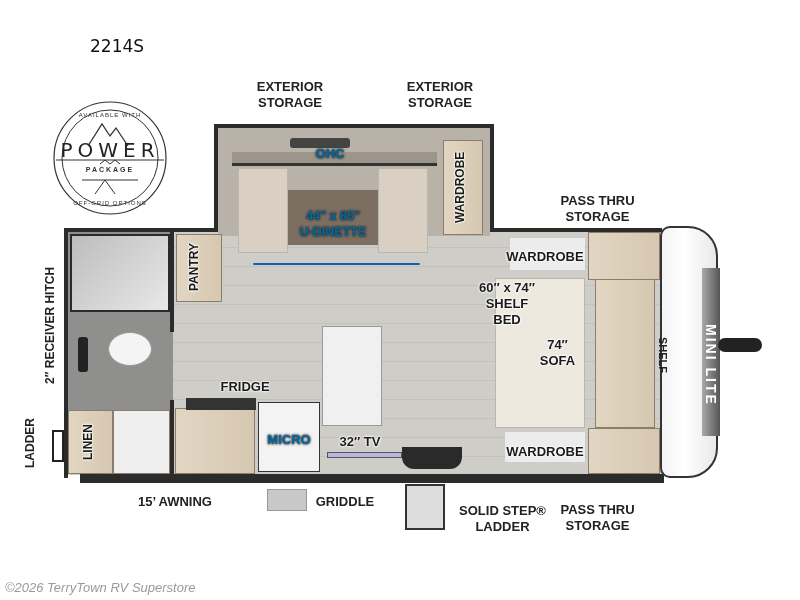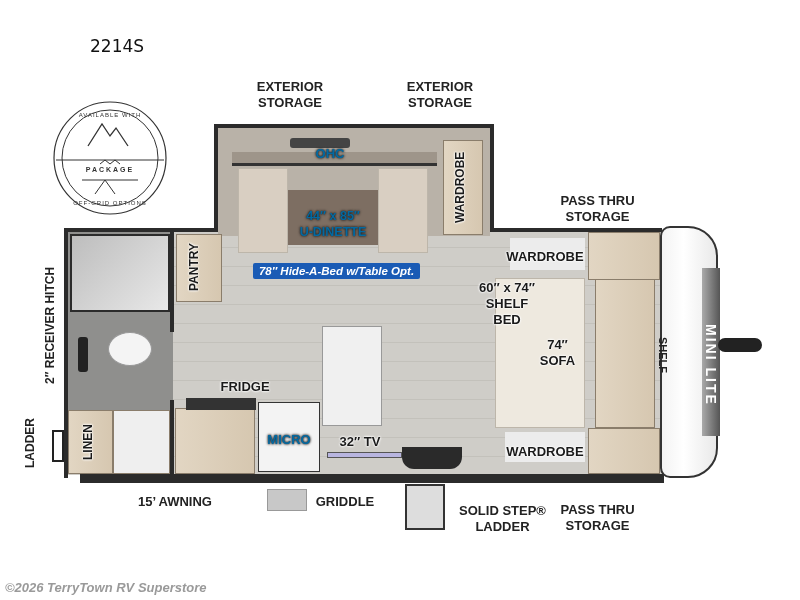--- a/index.html
+++ b/index.html
@@ -18,38 +18,39 @@
   
   .wall { background: #2b2b2b; position: absolute; }
   .floor { position: absolute; background: repeating-linear-gradient(0deg, #cfcdc8 0px, #cfcdc8 18px, #c3c1bb 18px, #c3c1bb 19px); }
   .cab { position: absolute; background: linear-gradient(90deg,#e2d6c3,#d6c7b0); border: 1px solid #8a7d6b; }
   .dinette-table { position: absolute; background: #7d6e62; }
   .bath { position: absolute; background: #8f8f8d; }
   .shower { position: absolute; background: linear-gradient(135deg,#bdbdbd,#e8e8e8); border: 2px solid #2b2b2b; }
   .sofa { position: absolute; background: #eee9df; border: 1px solid #bdb6aa; }
   .cap { position: absolute; background: linear-gradient(90deg,#f3f3f3,#ffffff 40%,#e9e9e9); border-radius: 10px 30px 30px 10px; border: 2px solid #333; }
   .badge { position: absolute; background: #1a5bb5; color: #fff; font-style: italic; font-weight: bold; font-size: 11.5px; line-height: 14px; text-align: center; padding: 1px 4px; border-radius: 2px; }
-  .footer { left: 5px; top: 580px; font-size: 13px; font-style: italic; font-weight: bold; color: #9a9a9a; }
+  .footer { left: 5px; top: 580px; font-size: 13px; font-style: italic; font-weight: normal; color: #9a9a9a; }
 </style>
 </head>
 <body>
 
 <div class="abs model">2214S</div>
 
 <div class="abs logo">
   <svg width="120" height="120" viewBox="0 0 120 120">
     <circle cx="60" cy="60" r="56" fill="none" stroke="#333" stroke-width="1.2"></circle>
     <circle cx="60" cy="60" r="48" fill="none" stroke="#333" stroke-width="1"></circle>
     <polyline points="38,48 52,26 60,38 66,30 78,48" fill="none" stroke="#333" stroke-width="1.3"></polyline>
     <line x1="6" y1="62" x2="114" y2="62" stroke="#333" stroke-width="1"></line>
     <polyline points="50,66 55,62 60,66 65,62 70,66" fill="none" stroke="#333" stroke-width="1"></polyline>
     <line x1="32" y1="82" x2="88" y2="82" stroke="#333" stroke-width="1"></line>
     <polyline points="45,96 55,82 65,96" fill="none" stroke="#333" stroke-width="1"></polyline>
   </svg>
   <div class="abs" style="left:0;top:14px;width:120px;text-align:center;font-size:6px;letter-spacing:1px;color:#333;">AVAILABLE WITH</div>
+  <div class="abs" style="left:0;top:40px;width:120px;text-align:center;font-size:20px;letter-spacing:5px;color:#222;font-family:'DejaVu Sans',sans-serif;">POWER</div>
   <div class="abs" style="left:0;top:68px;width:120px;text-align:center;font-size:7px;letter-spacing:2px;font-weight:bold;color:#333;">PACKAGE</div>
   <div class="abs" style="left:0;top:102px;width:120px;text-align:center;font-size:6px;letter-spacing:1px;color:#333;">OFF-GRID OPTIONS</div>
 </div>
 
 <div class="lbl" style="left:245px;top:79px;width:90px;">EXTERIOR STORAGE</div>
 <div class="lbl" style="left:395px;top:79px;width:90px;">EXTERIOR STORAGE</div>
 <div class="lbl" style="left:555px;top:193px;width:85px;">PASS THRU STORAGE</div>
 
 <div>
 
@@ -70,21 +71,20 @@
   <div class="lbl lbl-dark" style="left:300px;top:146px;width:60px;">OHC</div>
   <div class="sofa" style="left:238px;top:168px;width:50px;height:85px;background:#d9cfc2;"></div>
   <div class="sofa" style="left:378px;top:168px;width:50px;height:85px;background:#d9cfc2;"></div>
   <div class="dinette-table" style="left:288px;top:190px;width:90px;height:55px;"></div>
   <div class="lbl lbl-dark" style="left:288px;top:208px;width:90px;font-size:12.5px;">44″ x 85″</div>
   <div class="lbl lbl-dark" style="left:288px;top:224px;width:90px;font-size:12.5px;">U-DINETTE</div>
   <div class="cab" style="left:443px;top:140px;width:40px;height:95px;"></div>
   <div class="lbl vert lbl-in" style="left:452px;top:142px;height:90px;font-size:12px;">WARDROBE</div>
 
   <div class="badge" style="left:253px;top:263px;width:167px;">
-    <div>78″ Hide-A-Bed w/Table Opt.</div>
   </div>
 
   <div class="bath" style="left:68px;top:232px;width:105px;height:180px;"></div>
   <div class="shower" style="left:70px;top:234px;width:100px;height:78px;"></div>
   <div class="abs" style="left:108px;top:332px;width:44px;height:34px;background:#f4f4f4;border-radius:50%;border:1px solid #999;"></div>
   <div class="abs" style="left:78px;top:337px;width:10px;height:35px;background:#222;border-radius:3px;"></div>
   <div class="wall" style="left:170px;top:232px;width:4px;height:100px;"></div>
 
   <div class="cab" style="left:176px;top:234px;width:46px;height:68px;"></div>
   <div class="lbl vert lbl-in" style="left:186px;top:238px;height:58px;font-size:12px;">PANTRY</div>

